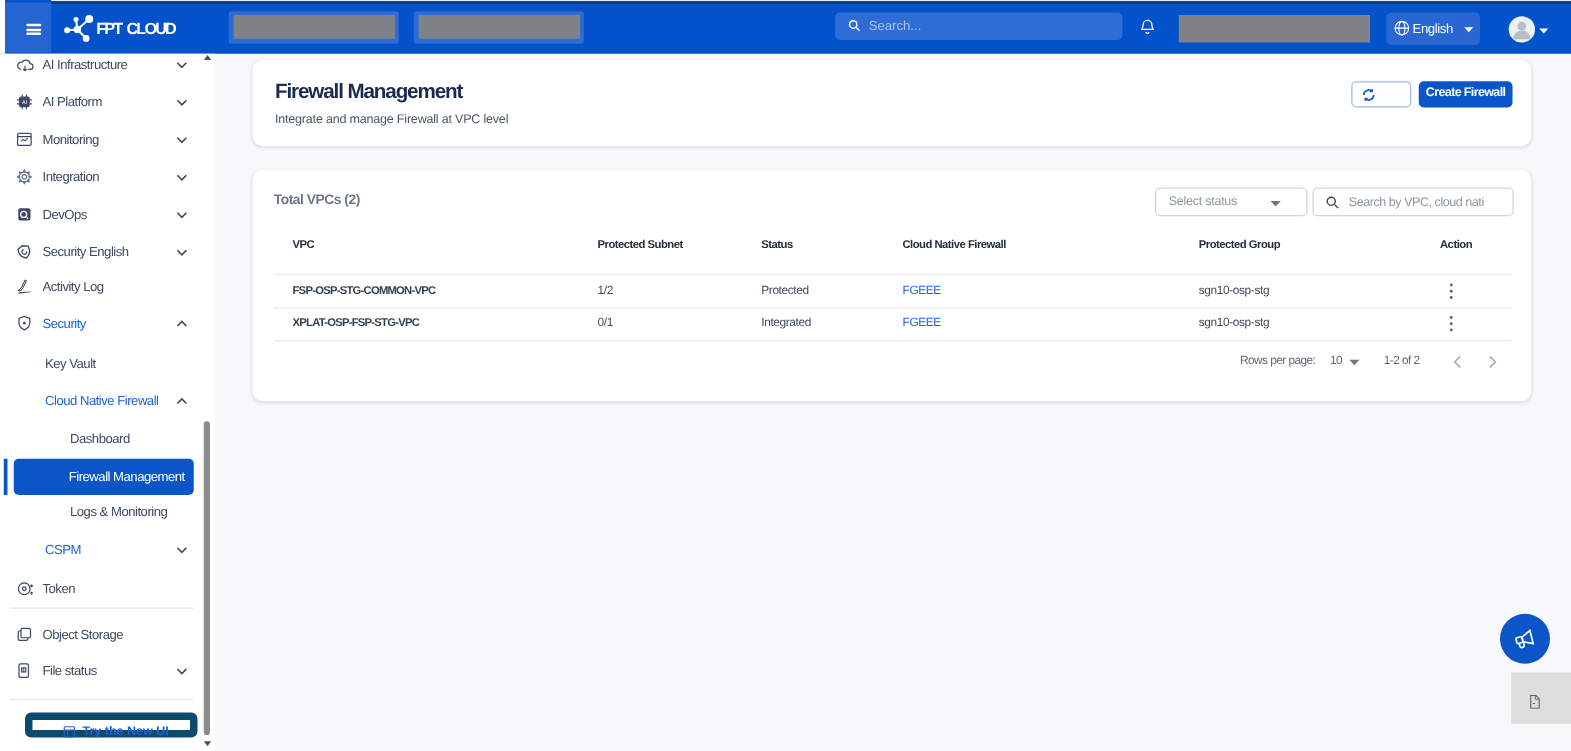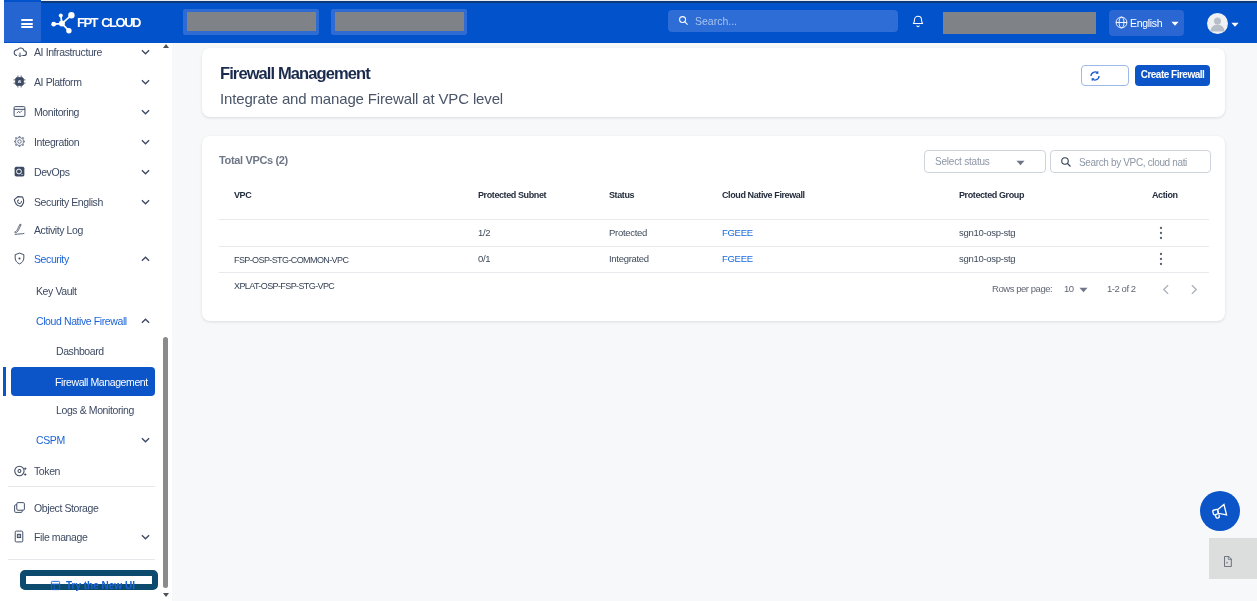--- a/index.html
+++ b/index.html
@@ -35,40 +35,40 @@
   .sdivider { position:absolute; left:8px; width:147px; height:1px; background:#e5e7ea; }
   #newui { position:absolute; left:20px; top:570px; width:138px; height:20px; border:6px solid #0c4a6e; border-radius:5px; }
   #newui span { position:absolute; left:40px; top:4px; font-size:10px; color:#1b63d6; font-weight:bold; }
   #sthumb { position:absolute; left:163px; top:337px; width:5px; height:251px; background:#8b8b8b; border-radius:3px; }
   .sarrow { position:absolute; left:162.5px; width:0; height:0; border-left:3.5px solid transparent; border-right:3.5px solid transparent; }
 
   
   .card { position:absolute; left:202px; width:1023px; background:#fff; border-radius:8px; box-shadow:0 1px 3px rgba(16,24,40,.12); }
   #card1 { top:48px; height:69px; }
   #c1title { position:absolute; left:18px; top:16px; font-size:16.5px; font-weight:bold; letter-spacing:-0.9px; color:#1a2b4d; }
-  #c1sub { position:absolute; left:18px; top:42px; font-size:15px; letter-spacing:-0.15px; color:#4a5568; }
+  #c1sub { position:absolute; left:18px; top:42px; font-size:10px; letter-spacing:-0.15px; color:#4a5568; }
   #syncbtn { position:absolute; left:879px; top:17px; width:48px; height:21px; border:1px solid #9db9e8; border-radius:4px; background:#fff; }
   #syncbtn span { position:absolute; left:22px; top:4px; font-size:10px; letter-spacing:-0.5px; font-weight:bold; color:#1758cb;padding-left:48px; }
   #createbtn { position:absolute; left:933px; top:17px; width:75px; height:21px; background:#0b55c9; border-radius:4px; }
   #createbtn span { position:absolute; left:0; top:4px; width:75px; text-align:center; font-size:10px; letter-spacing:-0.5px; font-weight:bold; color:#fff; white-space:nowrap; }
 
   #card2 { top:136px; height:185px;text-align:right; }
   #totalvpc { position:absolute; left:17px; top:18px; font-size:11px; letter-spacing:-0.35px; font-weight:bold; color:#6e7687; }
   .sel { position:absolute; top:14px; height:23px; border:1px solid #cfd4dc; border-radius:4px; background:#fff; font-size:10px; letter-spacing:-0.2px; color:#8d97a5; }
   .sel .ph { position:absolute; left:10px; top:5px; }
   .sel .car { position:absolute; top:9px; }
   #sel1 { left:551px; width:155px; }
   #sel2 { left:722px; width:122px; }
   #csearch { position:absolute; left:848px; top:14px; width:161px; height:23px; border:1px solid #cfd4dc; border-radius:4px; background:#fff; }
   #csearch span { position:absolute; left:28px; top:6px; font-size:10px; letter-spacing:-0.35px; color:#8d97a5; }
 
   .th { position:absolute; top:54px; font-size:9px; letter-spacing:-0.4px; font-weight:bold; color:#242d3d; }
   .tline { position:absolute; left:17px; width:990px; height:1px; background:#e7e9ed; }
   .td { position:absolute; font-size:9.5px; letter-spacing:-0.3px; color:#3f4a5a; }
-  .tdb { font-weight:normal; color:#333f52; font-size:9px; letter-spacing:-0.6px;margin-top:28px; }
+  .tdb { font-weight:bold; color:#333f52; font-size:9px; letter-spacing:-0.6px; }
   .tdlink { color:#1a6be0; letter-spacing:-0.3px; }
   .pag { position:absolute; top:147px; font-size:9.5px; letter-spacing:-0.45px; color:#5f6673; }
 </style>
 </head>
 <body>
 
 <div id="topbar">
   <div style="position:absolute;left:41px;top:0;width:1216px;height:1px;background:#e8ecf2;"></div>
   <div style="position:absolute;left:41px;top:1px;width:1216px;height:2px;background:#0a3a78;"></div>
   <div style="position:absolute;left:0;top:0;width:4px;height:43px;background:#fdfdfd;"></div>
@@ -252,21 +252,21 @@
           <path d="M17 17v2a2 2 0 0 1-2 2H5a2 2 0 0 1-2-2V9a2 2 0 0 1 2-2h2"></path>
         </svg></span>
       <span class="lb ">Object Storage</span>
     </div>
     <div class="sitem" style="top:527px">
       <span class="ic"><svg width="12" height="13" viewBox="0 0 22 24" fill="none" stroke="#3d4a63" stroke-width="1.8">
           <rect x="4" y="2" width="14" height="20" rx="2"></rect>
           <rect x="8" y="8" width="6" height="6"></rect>
           <path d="M11 8v6" stroke-width="1.4"></path>
         </svg></span>
-      <span class="lb ">File manage</span>
+      <span class="lb ">File status</span>
       <span class="chev"><svg width="9" height="6" viewBox="0 0 10 6">
           <path d="M1 1l4 4 4-4" stroke="#3d4a63" stroke-width="1.5" fill="none"></path>
         </svg></span>
     </div>
     <div class="sdivider" style="top:486px"></div>
     <div class="sdivider" style="top:559px"></div>
     <div id="newui">
       <svg width="11" height="11" viewBox="0 0 24 24" fill="none" stroke="#1b63d6" stroke-width="2" style="position:absolute;left:24px;top:4px;">
         <rect x="3" y="3" width="18" height="18" rx="2"></rect>
         <path d="M3 9h18M9 9v12"></path>

